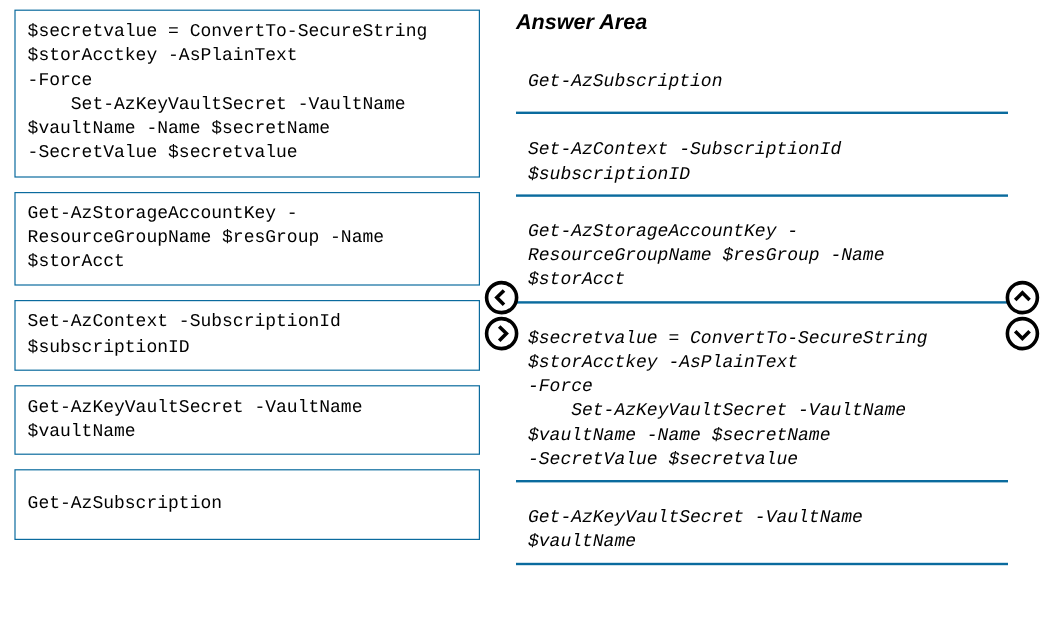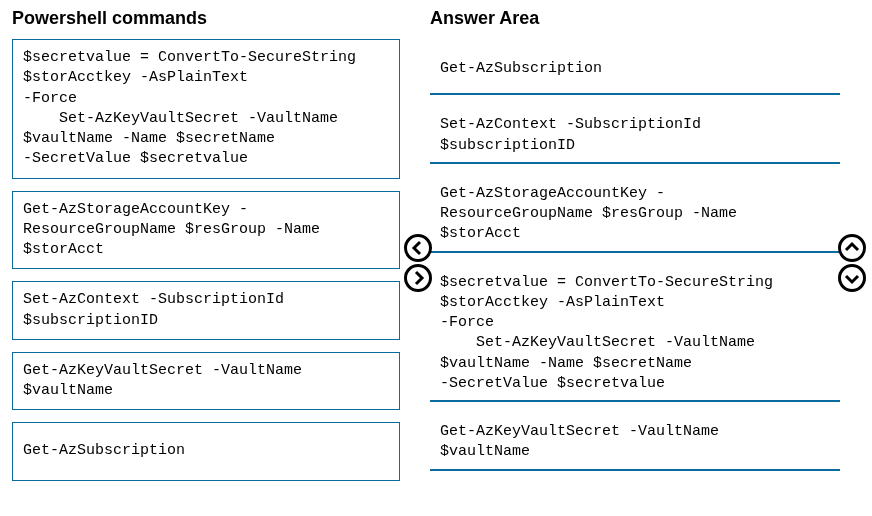--- a/index.html
+++ b/index.html
@@ -9,21 +9,21 @@
       font-family: Arial, Helvetica, sans-serif;
       background: #fff;
       position: relative;
       padding: 8px 0 0 16px;
     }
     .col {
       position: absolute;
       top: 8px;
     }
     .left-col { left: 12px; width: 388px; }
-    .right-col { left: 430px; width: 410px; }
+    .right-col { left: 430px; width: 410px; font-style: italic; }
     h2 {
       font-size: 18px;
       font-weight: bold;
       margin-bottom: 10px;
     }
     .box {
       border: 1px solid #0a6b9e;
       padding: 8px 10px;
       margin-bottom: 12px;
       background: #fff;
@@ -63,21 +63,20 @@
       top: 234px;
       display: flex;
       flex-direction: column;
       gap: 2px;
     }
   </style>
 </head>
 <body>
 
 <div class="col left-col">
-  <h2>Powershell commands</h2>
   <div class="box">
       <pre>$secretvalue = ConvertTo-SecureString
 $storAcctkey -AsPlainText
 -Force
     Set-AzKeyVaultSecret -VaultName
 $vaultName -Name $secretName
 -SecretValue $secretvalue</pre>
     </div>
   <div class="box">
       <pre>Get-AzStorageAccountKey -

